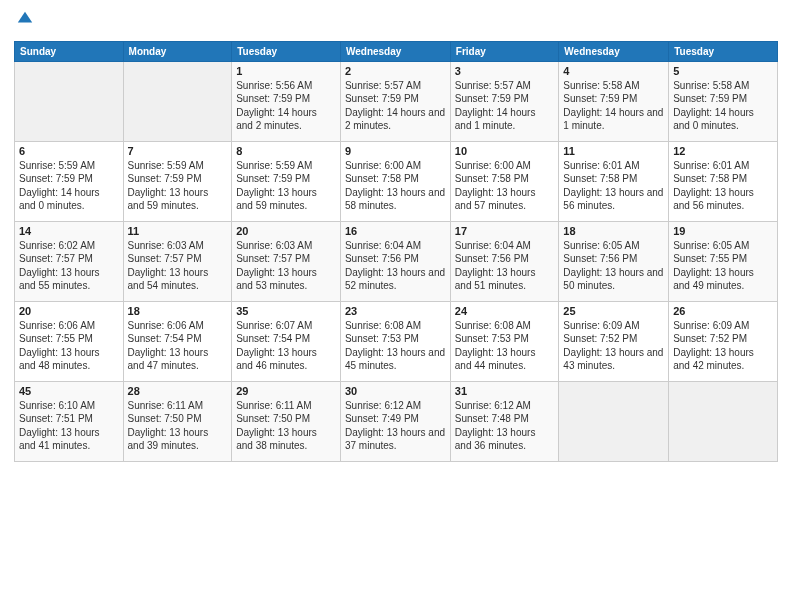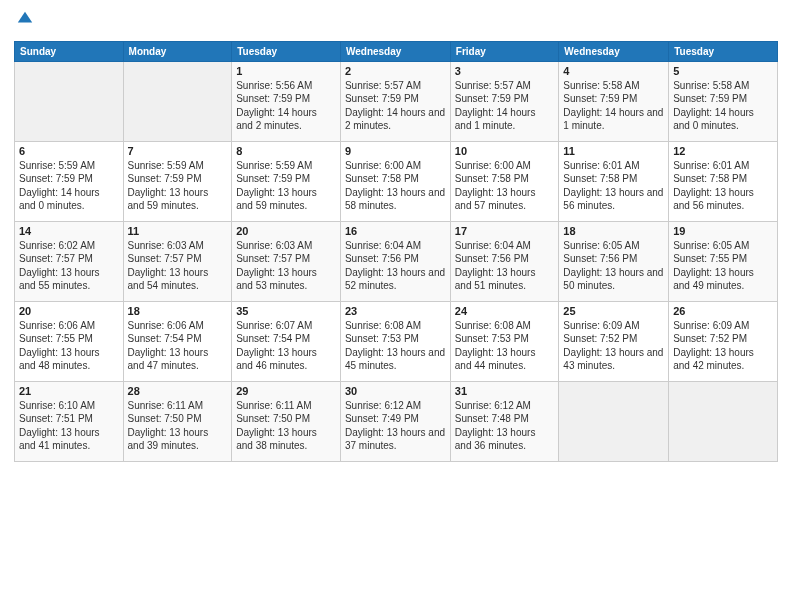--- a/index.html
+++ b/index.html
@@ -236,21 +236,21 @@
             <span class="day-number">25</span>
             <div class="day-info">Sunrise: 6:09 AM<br>Sunset: 7:52 PM<br>Daylight: 13 hours and 43 minutes.</div>
           </td>
           <td>
             <span class="day-number">26</span>
             <div class="day-info">Sunrise: 6:09 AM<br>Sunset: 7:52 PM<br>Daylight: 13 hours and 42 minutes.</div>
           </td>
         </tr>
         <tr>
           <td>
-            <span class="day-number">21</span>
+            <span class="day-number">45</span>
             <div class="day-info">Sunrise: 6:10 AM<br>Sunset: 7:51 PM<br>Daylight: 13 hours and 41 minutes.</div>
           </td>
           <td>
             <span class="day-number">28</span>
             <div class="day-info">Sunrise: 6:11 AM<br>Sunset: 7:50 PM<br>Daylight: 13 hours and 39 minutes.</div>
           </td>
           <td>
             <span class="day-number">29</span>
             <div class="day-info">Sunrise: 6:11 AM<br>Sunset: 7:50 PM<br>Daylight: 13 hours and 38 minutes.</div>
           </td>

